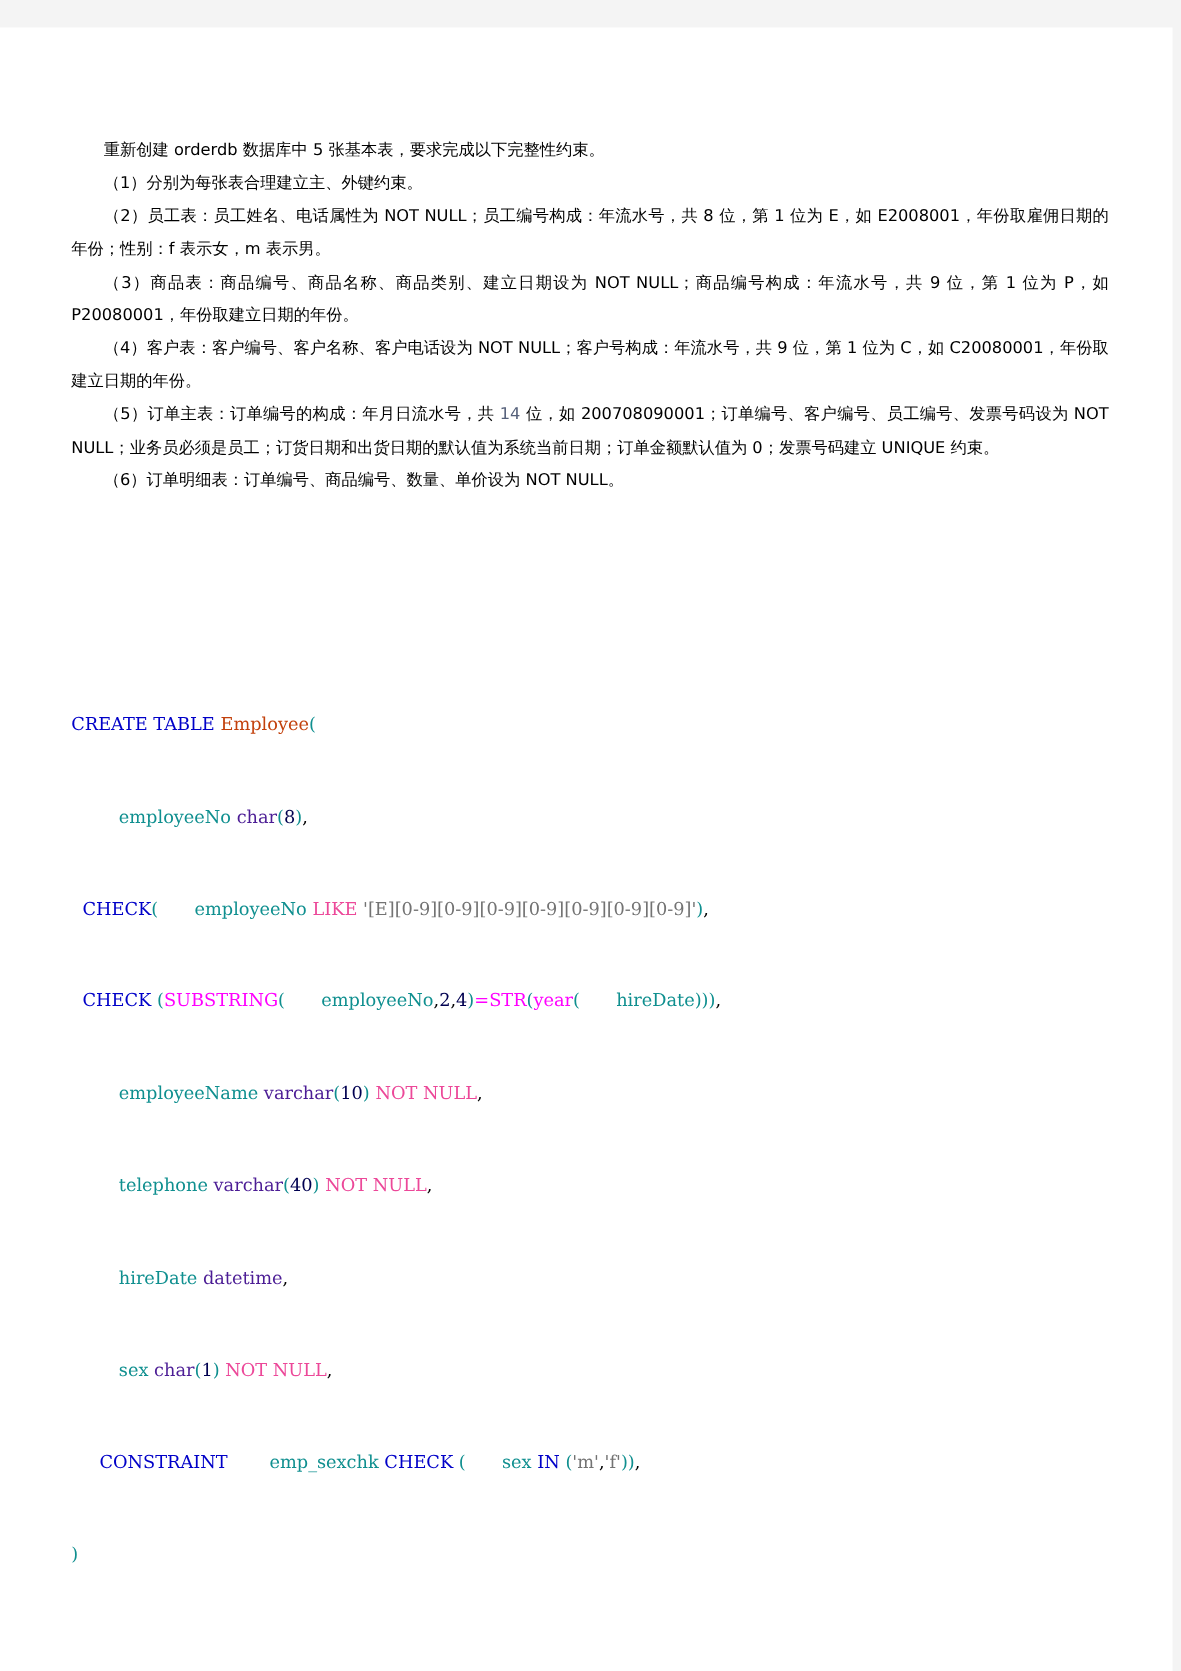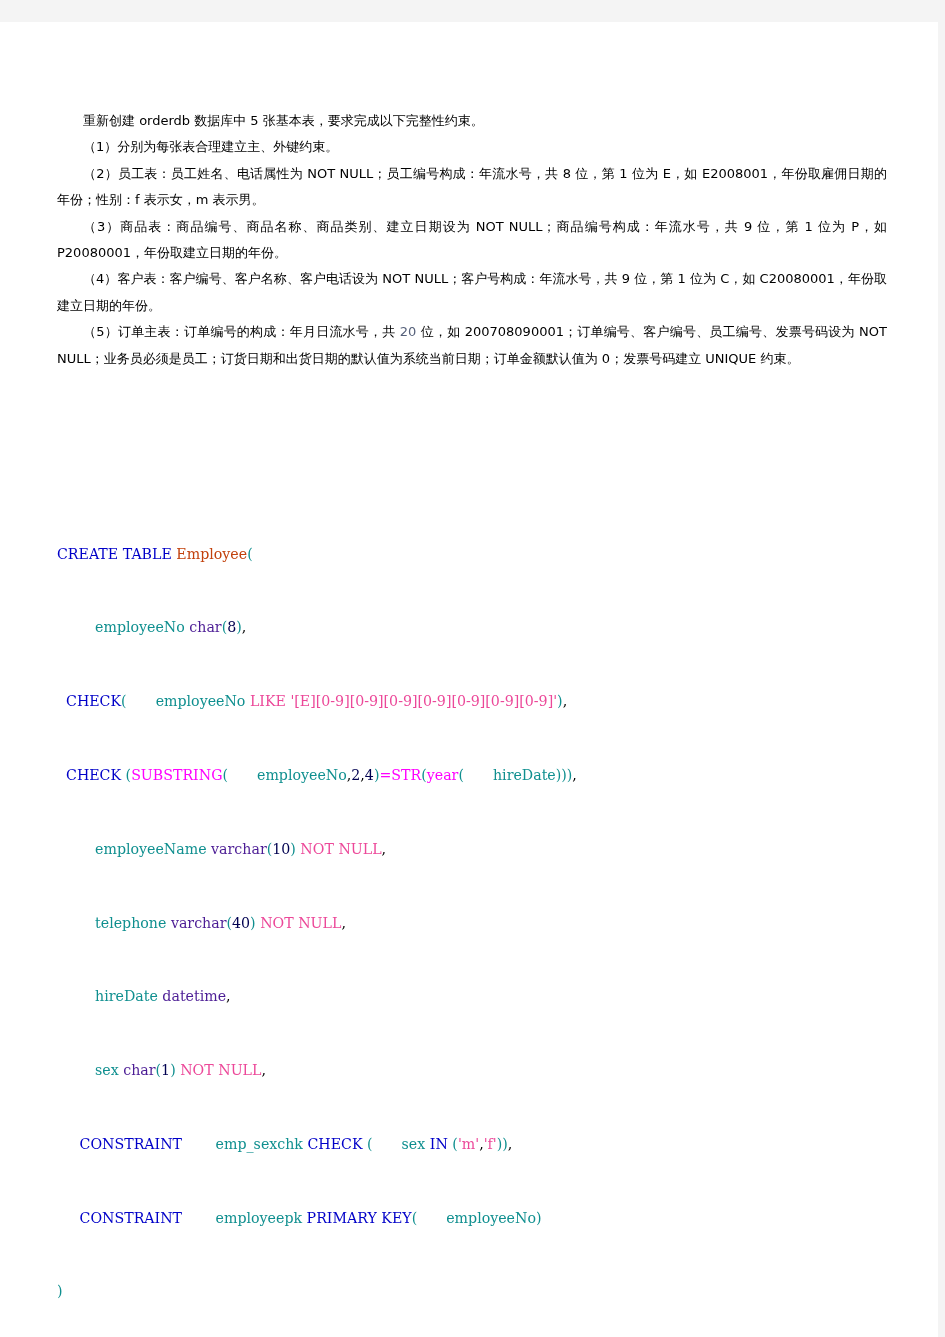--- a/index.html
+++ b/index.html
@@ -59,54 +59,54 @@
   .code .blk:last-child { margin-bottom: 0; }
   .code .ln { display: block; height: 24.6px; }
 
   
   .kw    { color: #0000c8; margin-top: 12px; }   
   .tbl   { color: #c2410c; }   
   .id    { color: #0f8f8f; margin-left: 29px; }   
   .typ   { color: #4c1d95; }   
   .fn    { color: #ff00ff; }   
   .num   { color: #000050; }   
-  .strq  { color: #ec4899; }   
+  .strq  { color: #737373; }   
   .gray  { color: #ec4899; }   
   .punc  { color: #0f8f8f; }   
   .plain { color: #000000; }
 </style>
 </head>
 <body>
 
 <div class="page">
   <div class="content">
 
     <div class="prose">
       <p>重新创建 orderdb 数据库中 5 张基本表，要求完成以下完整性约束。</p>
       <p>（1）分别为每张表合理建立主、外键约束。</p>
       <p>（2）员工表：员工姓名、电话属性为 NOT NULL；员工编号构成：年流水号，共 8 位，第 1 位为 E，如 E2008001，年份取雇佣日期的年份；性别：f 表示女，m 表示男。</p>
       <p>（3）商品表：商品编号、商品名称、商品类别、建立日期设为 NOT NULL；商品编号构成：年流水号，共 9 位，第 1 位为 P，如 P20080001，年份取建立日期的年份。</p>
       <p>（4）客户表：客户编号、客户名称、客户电话设为 NOT NULL；客户号构成：年流水号，共 9 位，第 1 位为 C，如 C20080001，年份取建立日期的年份。</p>
-      <p><span>（5）订单主表：订单编号的构成：年月日流水号，共 </span><span class="num12">20</span><span> 位，如 200708090001；订单编号、客户编号、员工编号、发票号码设为 NOT NULL；业务员必须是员工；订货日期和出货日期的默认值为系统当前日期；订单金额默认值为 0；发票号码建立 UNIQUE 约束。</span></p>
+      <p><span>（5）订单主表：订单编号的构成：年月日流水号，共 </span><span class="num12">14</span><span> 位，如 200708090001；订单编号、客户编号、员工编号、发票号码设为 NOT NULL；业务员必须是员工；订货日期和出货日期的默认值为系统当前日期；订单金额默认值为 0；发票号码建立 UNIQUE 约束。</span></p>
+      <p>（6）订单明细表：订单编号、商品编号、数量、单价设为 NOT NULL。</p>
     </div>
 
     <div class="code">
 
       
       <div class="blk">
         <span class="ln"><span class="kw">CREATE TABLE </span><span class="tbl">Employee</span><span class="punc">(</span></span>
         <span class="ln"><span class="plain">  </span><span class="id">employeeNo</span> <span class="typ">char</span><span class="punc">(</span><span class="num">8</span><span class="punc">)</span><span class="plain">,</span></span>
         <span class="ln"><span class="plain">  </span><span class="kw">CHECK</span><span class="punc">(</span><span class="id">employeeNo</span> <span class="gray">LIKE</span> <span class="strq">'[E][0-9][0-9][0-9][0-9][0-9][0-9][0-9]'</span><span class="punc">)</span><span class="plain">,</span></span>
         <span class="ln"><span class="plain">  </span><span class="kw">CHECK</span> <span class="punc">(</span><span class="fn">SUBSTRING</span><span class="punc">(</span><span class="id">employeeNo</span><span class="plain">,</span><span class="num">2</span><span class="plain">,</span><span class="num">4</span><span class="punc">)</span><span class="fn">=STR</span><span class="punc">(</span><span class="fn">year</span><span class="punc">(</span><span class="id">hireDate</span><span class="punc">)))</span><span class="plain">,</span></span>
         <span class="ln"><span class="plain">  </span><span class="id">employeeName</span> <span class="typ">varchar</span><span class="punc">(</span><span class="num">10</span><span class="punc">)</span> <span class="gray">NOT NULL</span><span class="plain">,</span></span>
         <span class="ln"><span class="plain">  </span><span class="id">telephone</span> <span class="typ">varchar</span><span class="punc">(</span><span class="num">40</span><span class="punc">)</span> <span class="gray">NOT NULL</span><span class="plain">,</span></span>
         <span class="ln"><span class="plain">  </span><span class="id">hireDate</span> <span class="typ">datetime</span><span class="plain">,</span></span>
         <span class="ln"><span class="plain">  </span><span class="id">sex</span> <span class="typ">char</span><span class="punc">(</span><span class="num">1</span><span class="punc">)</span> <span class="gray">NOT NULL</span><span class="plain">,</span></span>
         <span class="ln"><span class="plain">     </span><span class="kw">CONSTRAINT</span> <span class="id">emp_sexchk</span> <span class="kw">CHECK</span> <span class="punc">(</span><span class="id">sex</span> <span class="kw">IN</span> <span class="punc">(</span><span class="strq">'m'</span><span class="plain">,</span><span class="strq">'f'</span><span class="punc">))</span><span class="plain">,</span></span>
-        <span class="ln"><span class="plain">     </span><span class="kw">CONSTRAINT</span> <span class="id">employeepk</span> <span class="kw">PRIMARY KEY</span><span class="punc">(</span><span class="id">employeeNo</span><span class="punc">)</span></span>
         <span class="ln"><span class="punc">)</span></span>
       </div>
 
       
       
 
       
       
 
     </div>

